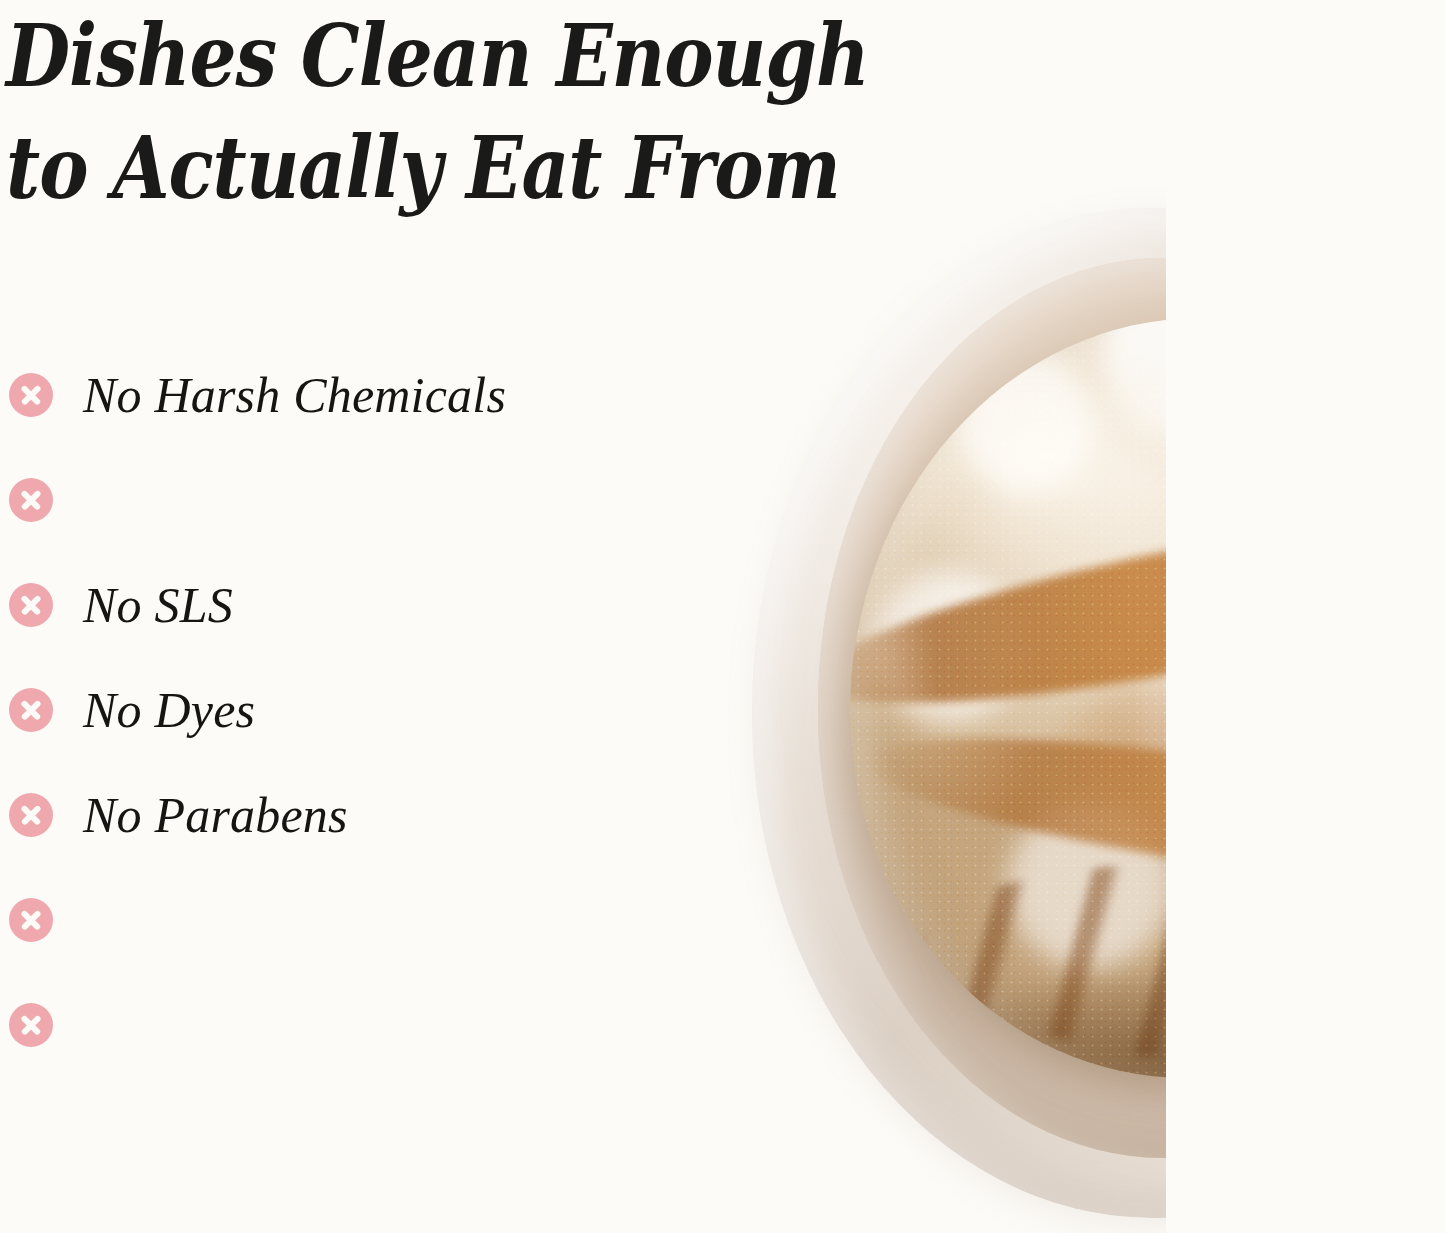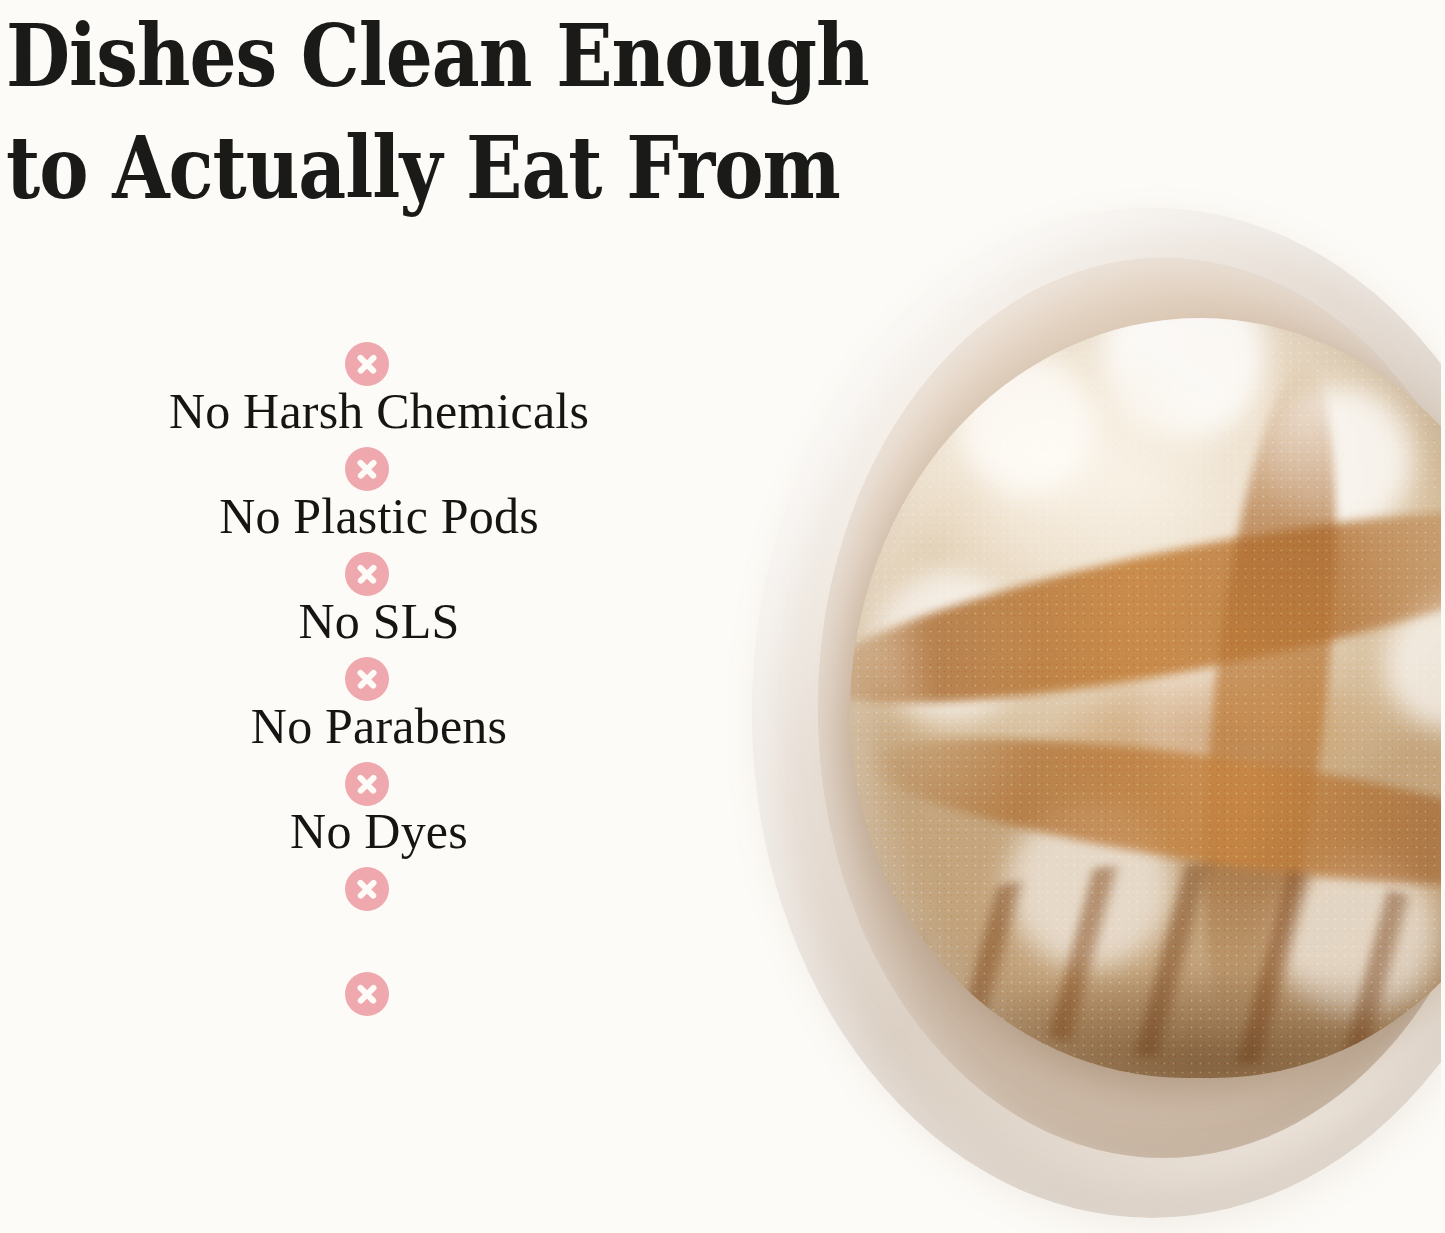--- a/index.html
+++ b/index.html
@@ -10,24 +10,25 @@
     width: 1445px;
     height: 1233px;
     background: #FDFBF7;
     font-family: "Liberation Serif", "DejaVu Serif", serif;
     overflow: hidden;
     position: relative;
   }
 
   .page {
     position: relative;
-    width: 1441px;
+    width: 1166px;
     height: 1233px;
     background: #FDFBF7;
     overflow: hidden;
+    font-style: italic;
   }
 
   
   .headline {
     position: absolute;
     left: 6px;
     top: 0px;
     width: 1080px;
     z-index: 6;
   }
@@ -48,21 +49,20 @@
     position: absolute;
     left: 4px;
     top: 342px;
     width: 720px;
     z-index: 6;
   }
   .benefit-row {
     display: flex;
     align-items: center;
     height: 105px;
-    flex-direction: column;
   }
   .x-icon {
     flex: 0 0 auto;
     width: 44px;
     height: 44px;
     border-radius: 50%;
     background: #EFA8AE;
     position: relative;
     margin-left: 5px;
   }
@@ -310,36 +310,35 @@
 
   <div class="benefit-list">
 
     <div class="benefit-row">
       <span class="x-icon"></span>
       <span class="benefit-label">No Harsh Chemicals</span>
     </div>
 
     <div class="benefit-row">
       <span class="x-icon"></span>
-      <span class="benefit-label">No Plastic Pods</span>
     </div>
 
     <div class="benefit-row">
       <span class="x-icon"></span>
       <span class="benefit-label">No SLS</span>
     </div>
 
     <div class="benefit-row">
       <span class="x-icon"></span>
+      <span class="benefit-label">No Dyes</span>
+    </div>
+
+    <div class="benefit-row">
+      <span class="x-icon"></span>
       <span class="benefit-label">No Parabens</span>
-    </div>
-
-    <div class="benefit-row">
-      <span class="x-icon"></span>
-      <span class="benefit-label">No Dyes</span>
     </div>
 
     <div class="benefit-row">
       <span class="x-icon"></span>
     </div>
 
     <div class="benefit-row">
       <span class="x-icon"></span>
     </div>
 

